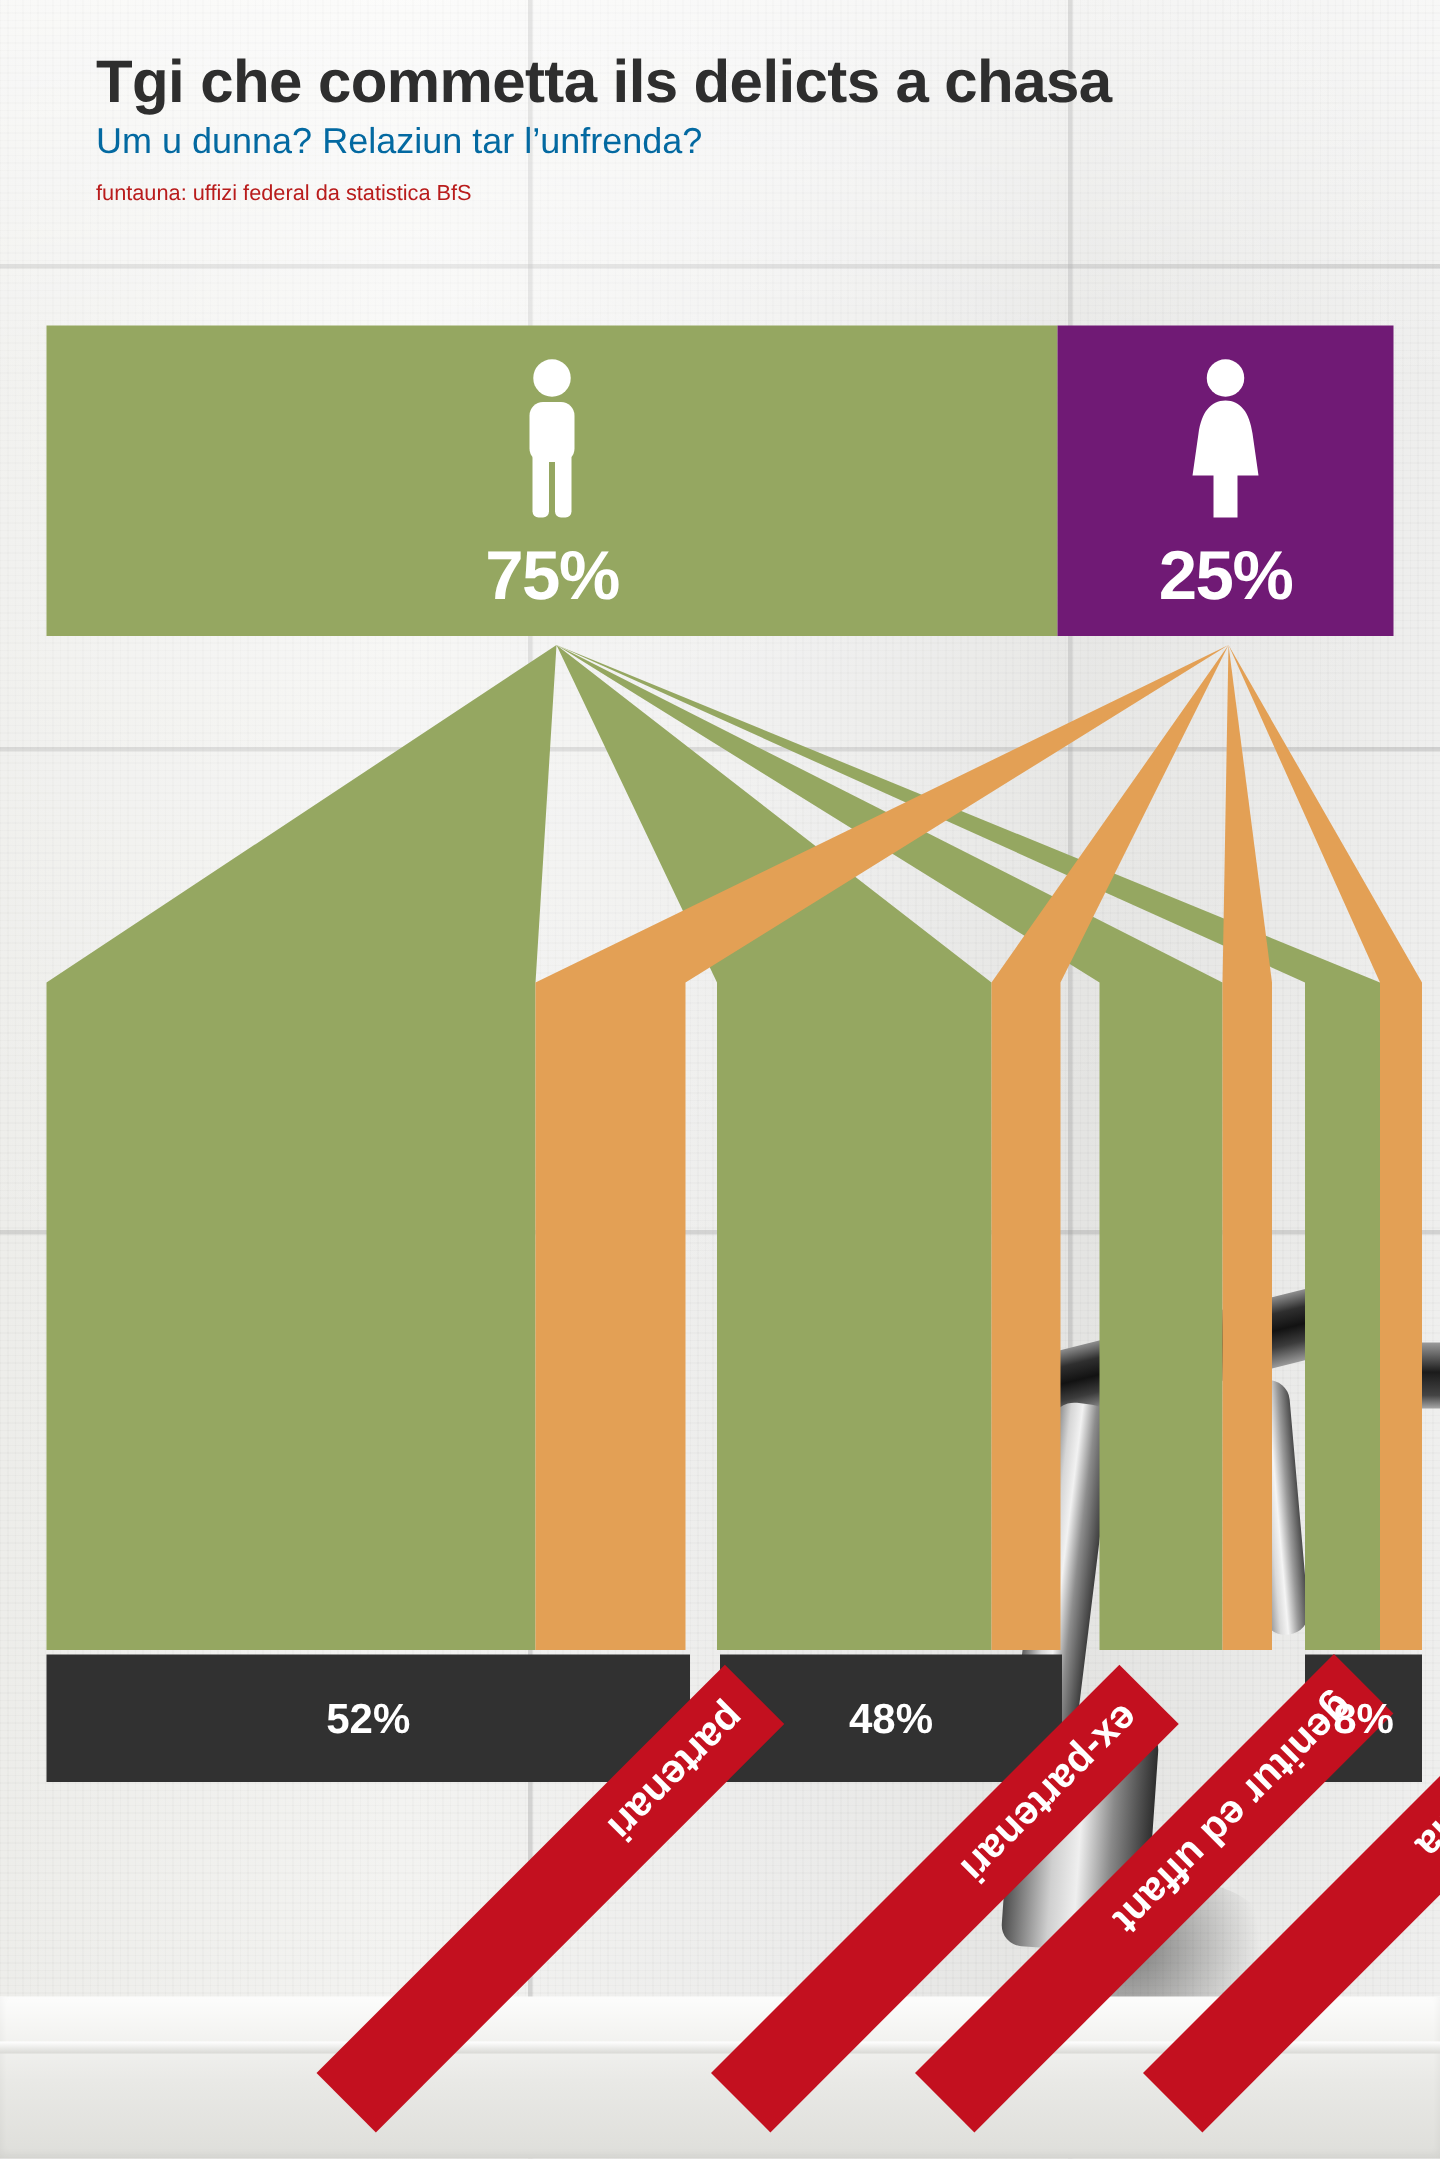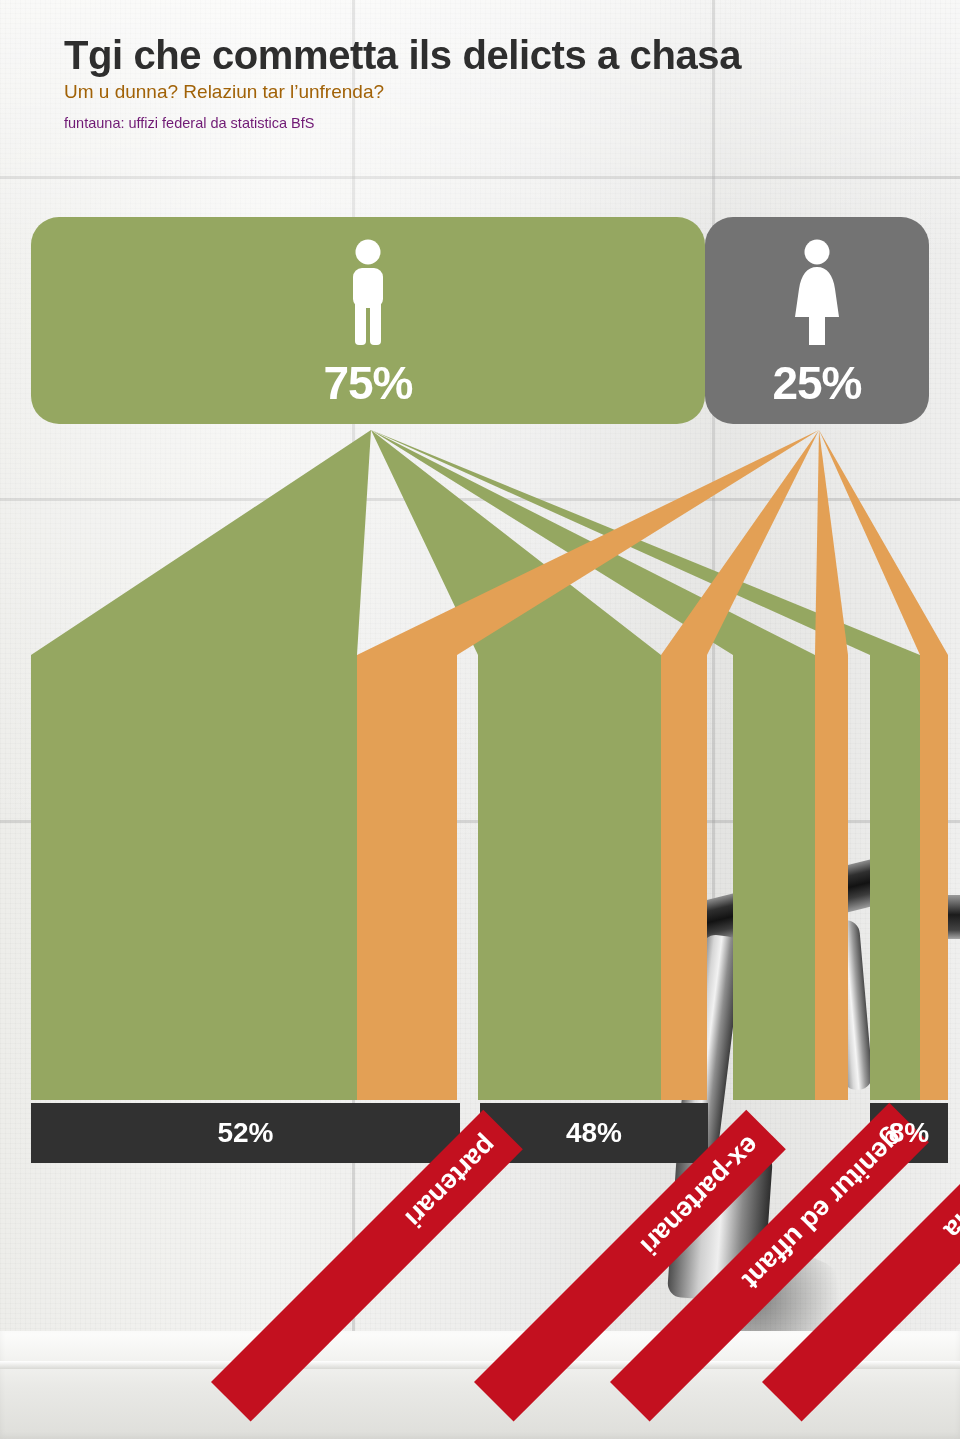--- a/index.html
+++ b/index.html
@@ -83,44 +83,44 @@
     background:radial-gradient(circle at 35% 35%,rgba(40,40,40,.55),rgba(40,40,40,0) 70%);
   }
 
   
   .header{position:absolute;left:64px;top:34px;right:40px;}
   .title{
     font-size:40px;font-weight:bold;color:#2e2e2e;letter-spacing:-.4px;
     line-height:1.06;margin:0 0 6px 0;white-space:nowrap;
   }
   .subtitle{
-    font-size:19px;color:#a16207;line-height:1.1;margin:0 0 12px 0;font-weight:400;
-  }
-  .source{font-size:14.5px;color:#701a75;}
+    font-size:24px;color:#0369a1;line-height:1.1;margin:0 0 12px 0;font-weight:400;
+  }
+  .source{font-size:14.5px;color:#b91c1c;}
 
   
   .topbar{position:absolute;left:31px;top:217px;width:898px;height:207px;}
-  .topbar .seg{position:absolute;top:0;bottom:0;border-radius:28px;}
+  .topbar .seg{position:absolute;top:0;bottom:0;}
   .seg-male{left:0;width:674px;background:#95a761;}
-  .seg-female{left:674px;right:0;background:#737373;}
+  .seg-female{left:674px;right:0;background:#701a75;}
   .seg .pct{
     position:absolute;left:0;right:0;bottom:14px;text-align:center;
     color:#fff;font-size:46px;font-weight:bold;letter-spacing:-1px;
   }
   .seg .fig{
     position:absolute;left:50%;transform:translateX(-50%);top:22px;
     width:60px;height:108px;
   }
 
   
   .flow-svg{position:absolute;left:0;top:0;width:960px;height:1439px;}
 
   
   .valbox{
-    position:absolute;height:60px;background:#313131;
+    position:absolute;height:85px;background:#313131;
     color:#fff;font-size:28px;font-weight:bold;
     display:flex;align-items:center;justify-content:center;
     overflow:hidden;
   }
   .valbox .vnum{position:relative;z-index:2;}
 
   
   .ribbon{
     position:absolute;
     height:56px;

